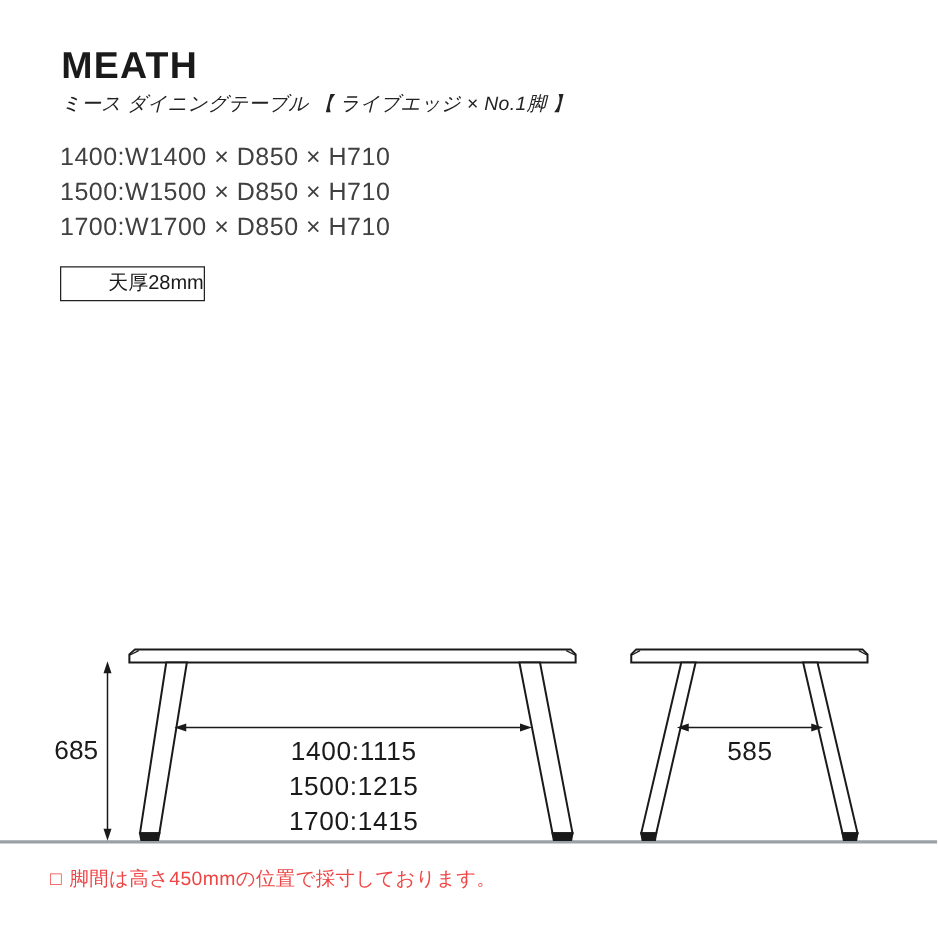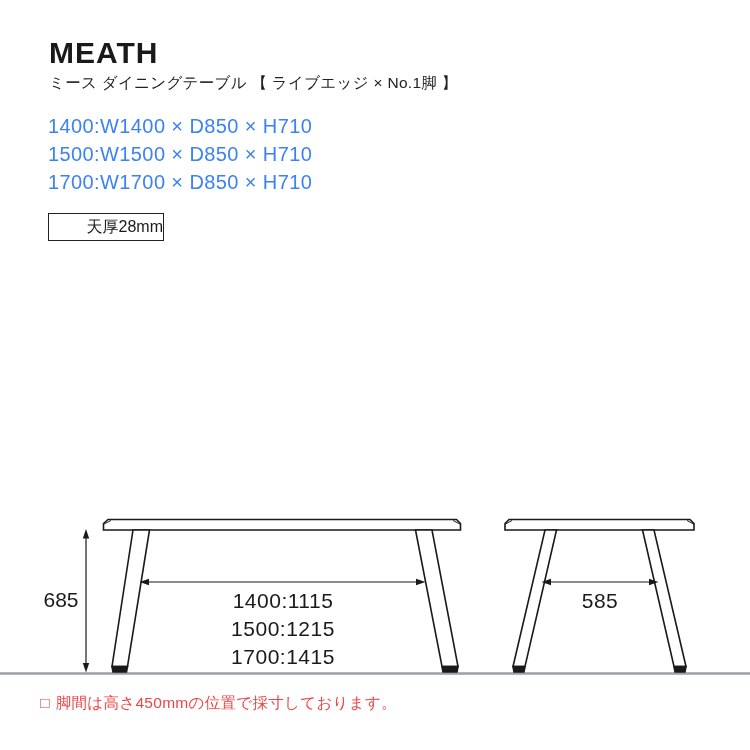--- a/index.html
+++ b/index.html
@@ -23,28 +23,29 @@
     letter-spacing: 1px;
     color: #1a1a1a;
   }
   .subtitle {
     position: absolute;
     left: 49px;
     top: 73px;
     font-size: 15.5px;
     color: #222222;
     letter-spacing: 0.3px;
+    font-style: italic;
   }
   .sizes {
     position: absolute;
     left: 48px;
     top: 112px;
     font-size: 20px;
     line-height: 28px;
-    color: #3b82f6;
+    color: #404040;
     letter-spacing: 0.4px;
     list-style: none;
   }
   .thickness-badge {
     position: absolute;
     left: 48px;
     top: 213px;
     width: 116px;
     height: 28px;
     border: 1.5px solid #222222;

